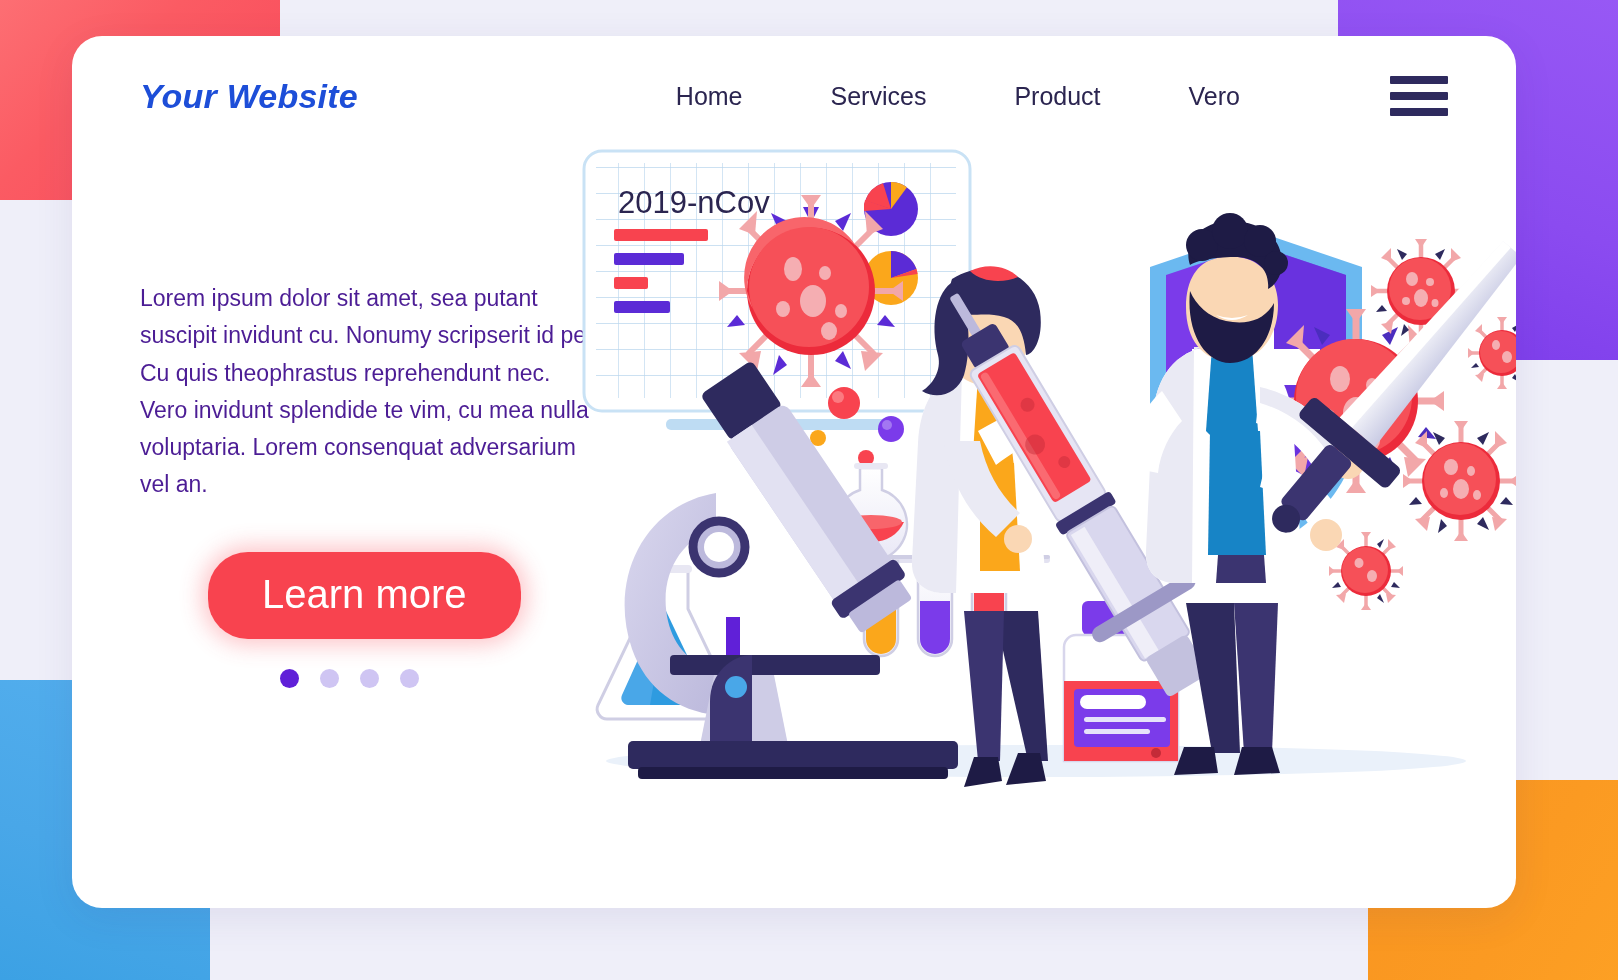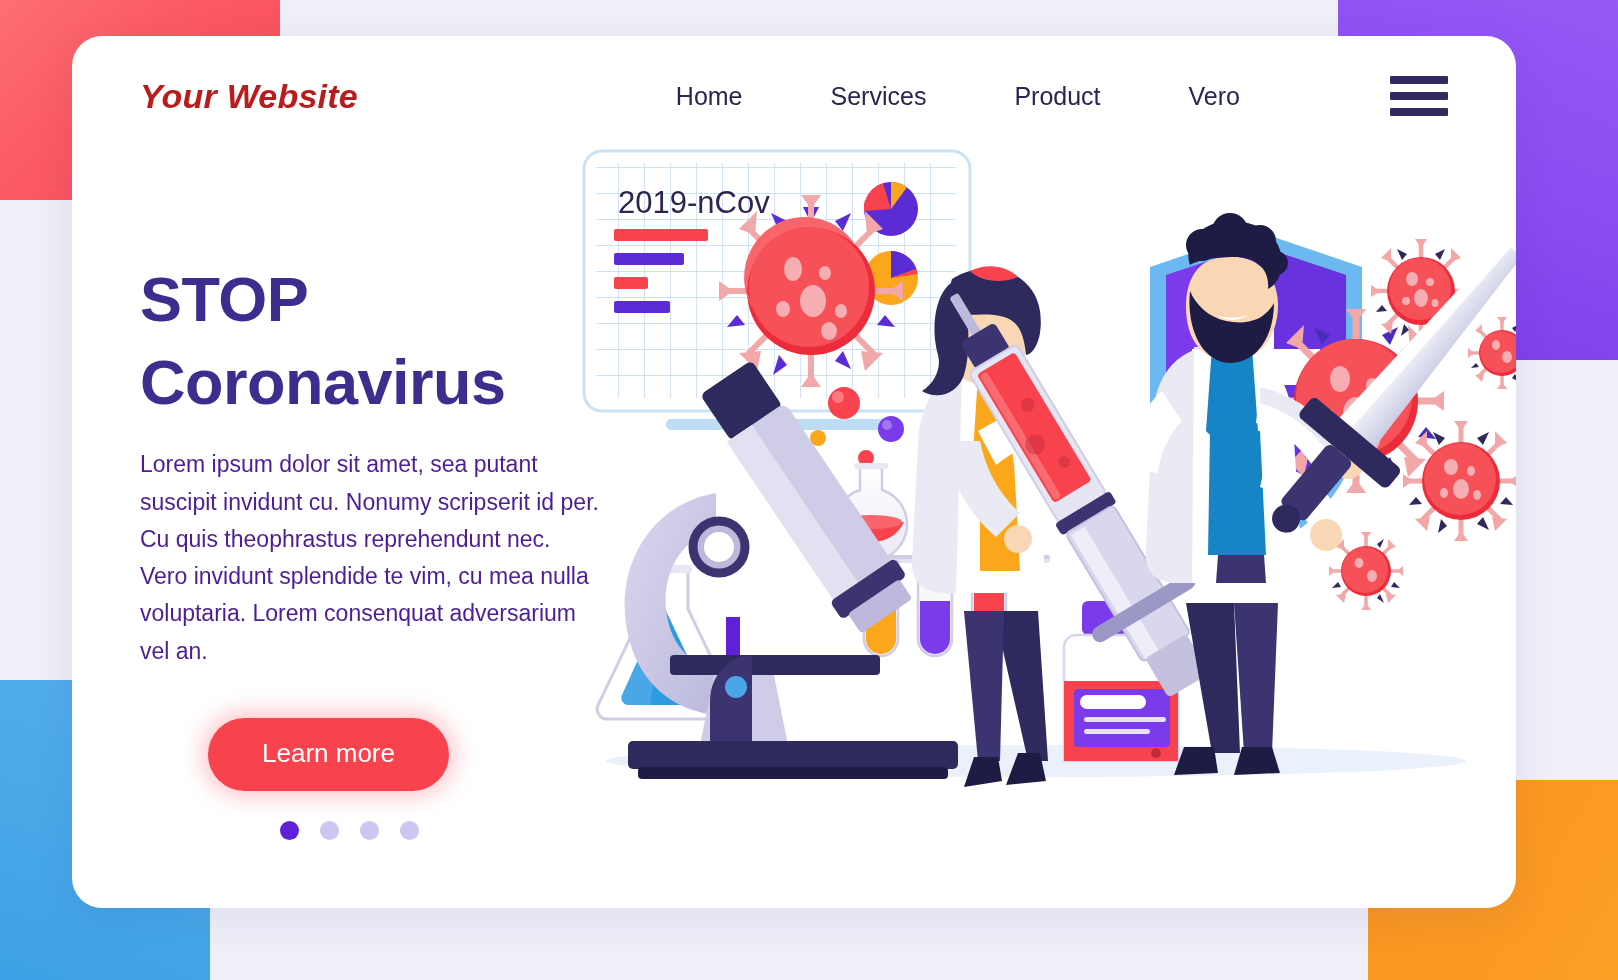--- a/index.html
+++ b/index.html
@@ -49,21 +49,21 @@
     overflow:hidden;
   }
 
   
   .header {
     position:absolute; left:0; top:0; width:100%; height:120px;
     display:flex; align-items:center; padding:0 68px 0 68px;
   }
   .logo {
     font-size:34px; font-weight:bold; font-style:italic;
-    color:#b91c1c; letter-spacing:.2px; white-space:nowrap;
+    color:#1d4ed8; letter-spacing:.2px; white-space:nowrap;
   }
   .nav {
     margin-left:auto; display:flex; align-items:center; gap:88px;
   }
   .nav-item {
     font-size:25px; color:#2B2550; cursor:pointer; white-space:nowrap;
   }
   .hamburger {
     margin-left:62px; width:58px; height:40px;
     display:flex; flex-direction:column; justify-content:space-between;
@@ -82,21 +82,21 @@
   .hero p {
     margin-top:22px;
     font-size:23px; line-height:1.62; color:#4c1d95;
     width:462px;
   }
   .cta-wrap { margin-top:48px; padding-left:68px; }
   .cta {
     display:inline-block;
     background:#F8434F;
     color:#FFFFFF;
-    font-size:26px;
+    font-size:40px;
     padding:20px 54px 22px 54px;
     border:none; border-radius:40px; cursor:pointer;
     box-shadow:0 0 22px 6px rgba(248,67,79,.30);
   }
   .dots { margin-top:30px; padding-left:140px; display:flex; gap:21px; }
   .dot { width:19px; height:19px; border-radius:50%; background:#CFC5F3; cursor:pointer; }
   .dot.active { background:#6020D8; }
 
   
   .illus { position:absolute; left:494px; top:105px; width:960px; height:700px; }
@@ -123,24 +123,20 @@
       <a class="nav-item">Vero</a>
       <div class="hamburger">
         <span></span>
         <span></span>
         <span></span>
       </div>
     </nav>
   </div>
 
   <div class="hero">
-    <h1>
-      <span>STOP</span><br>
-      <span>Coronavirus</span>
-    </h1>
     <p>Lorem ipsum dolor sit amet, sea putant suscipit invidunt cu. Nonumy scripserit id per. Cu quis theophrastus reprehendunt nec. Vero invidunt splendide te vim, cu mea nulla voluptaria. Lorem consenquat adversarium vel an.</p>
     <div class="cta-wrap">
       <button class="cta">Learn more</button>
     </div>
     <div class="dots">
       <span class="dot active"></span>
       <span class="dot"></span>
       <span class="dot"></span>
       <span class="dot"></span>
     </div>

